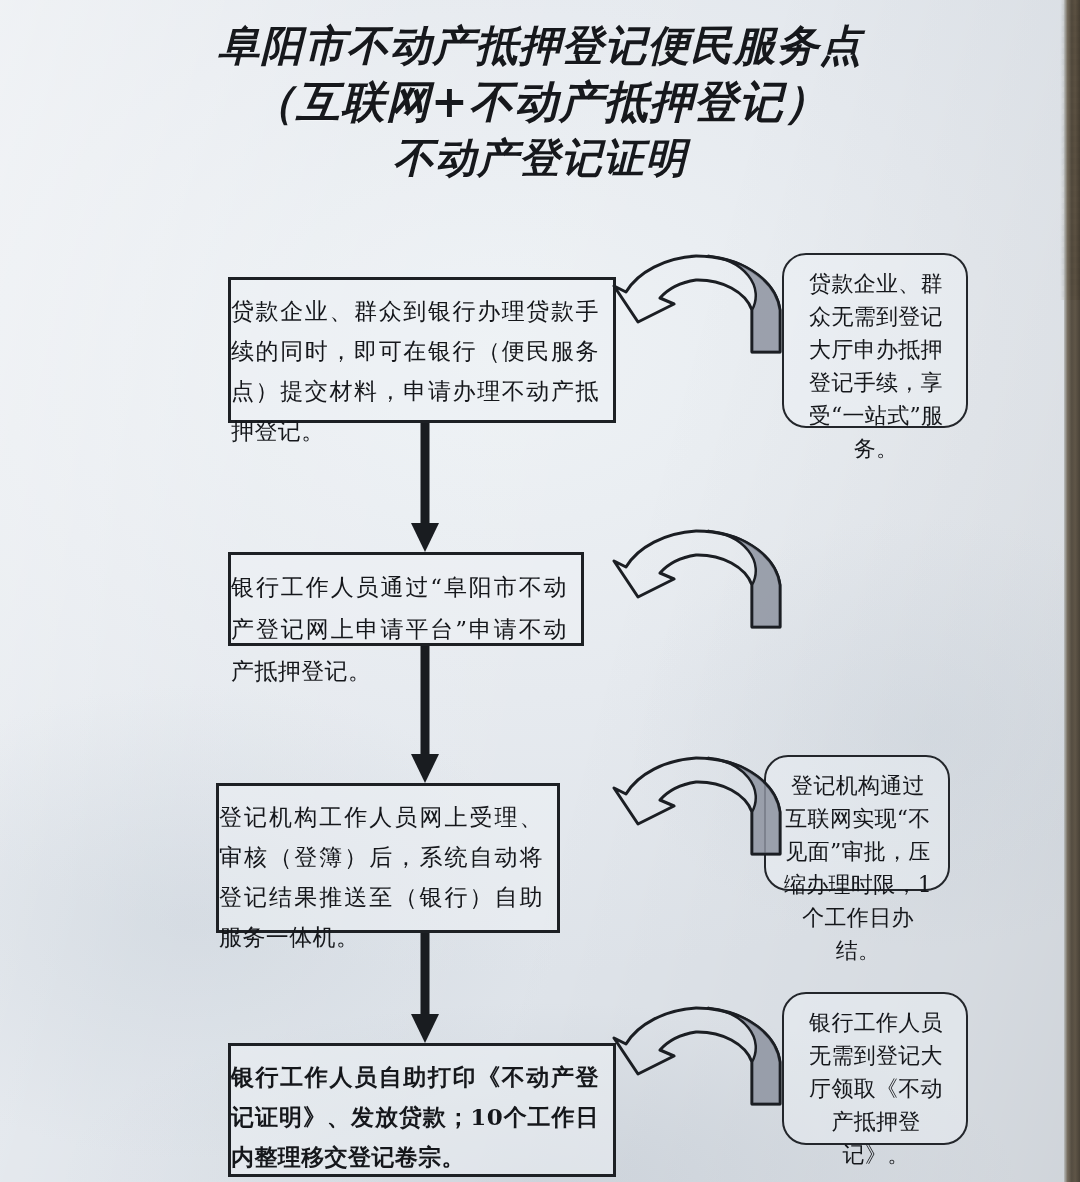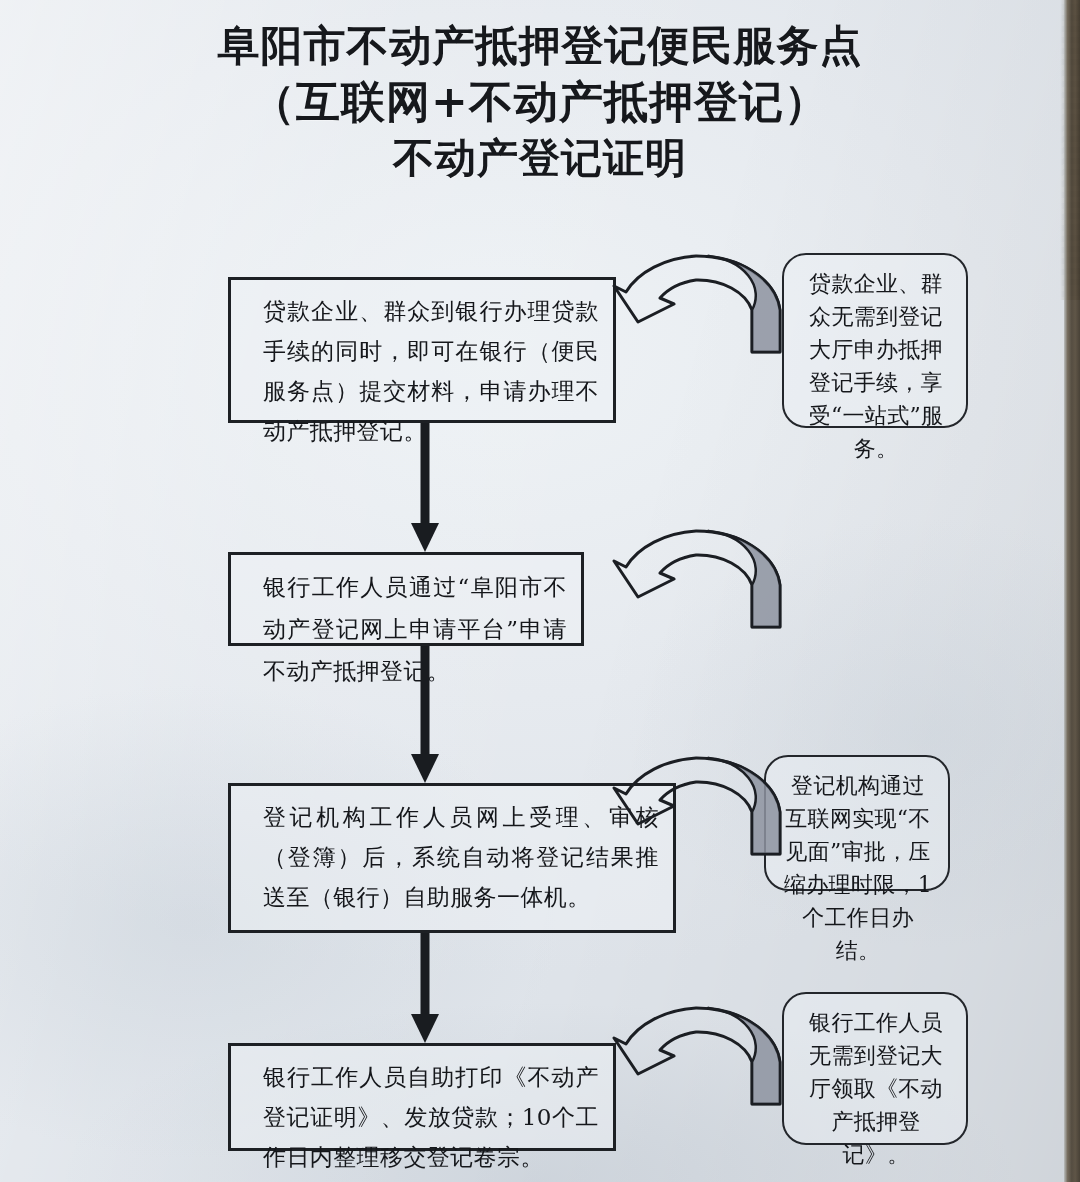--- a/index.html
+++ b/index.html
@@ -73,36 +73,37 @@
     text-align: center;
     color: #16181c;
   }
   .title-line {
     font-family: "DejaVu Serif", "Liberation Serif", serif;
     font-weight: bold;
     font-size: 42px;
     line-height: 56px;
     letter-spacing: 1px;
     text-shadow: 0 1px 0 rgba(255,255,255,0.35);
+    font-style: italic;
   }
   .title-line.l2 { font-size: 44px; }
   .title-line.l3 { font-size: 41px; }
 
   
   .flow-box {
     position: absolute;
     box-sizing: border-box;
     border: 3px solid #1d2024;
     background: rgba(236,240,244,0.55);
     color: #15171b;
     font-family: "DejaVu Serif", "Liberation Serif", serif;
     font-size: 23px;
     line-height: 40px;
     letter-spacing: 0.4px;
-    padding: 11px 14px 10px 32px;
+    padding: 11px 14px 10px 0;
     text-align: justify;
     text-justify: inter-ideograph;
   }
   .flow-box .bx-text { display: block; }
 
   
   .callout {
     position: absolute;
     box-sizing: border-box;
     border: 2px solid #23262b;
@@ -140,25 +141,25 @@
   </div>
 
   <div class="flow-box" style="left:228px; top:277px; width:388px; height:146px;">
     <span class="bx-text">贷款企业、群众到银行办理贷款手续的同时，即可在银行（便民服务点）提交材料，申请办理不动产抵押登记。</span>
   </div>
 
   <div class="flow-box" style="left:228px; top:552px; width:356px; height:94px; line-height:42px;">
     <span class="bx-text">银行工作人员通过“阜阳市不动产登记网上申请平台”申请不动产抵押登记。</span>
   </div>
 
-  <div class="flow-box" style="left:228px; top:783px; width:448px; height:150px;">
+  <div class="flow-box" style="left:216px; top:783px; width:344px; height:150px;">
     <span class="bx-text">登记机构工作人员网上受理、审核（登簿）后，系统自动将登记结果推送至（银行）自助服务一体机。</span>
   </div>
 
-  <div class="flow-box" style="left:228px; top:1043px; width:388px; height:108px;">
+  <div class="flow-box" style="left:228px; top:1043px; width:388px; height:134px;font-weight:bold;">
     <span class="bx-text">银行工作人员自助打印《不动产登记证明》、发放贷款；10个工作日内整理移交登记卷宗。</span>
   </div>
 
   <div class="callout" style="left:782px; top:253px; width:186px; height:175px;">
     <span>贷款企业、群众无需到登记大厅申办抵押登记手续，享受“一站式”服务。</span>
   </div>
 
 
   <div class="callout" style="left:764px; top:755px; width:186px; height:136px;">
     <span>登记机构通过互联网实现“不见面”审批，压缩办理时限，1个工作日办结。</span>

